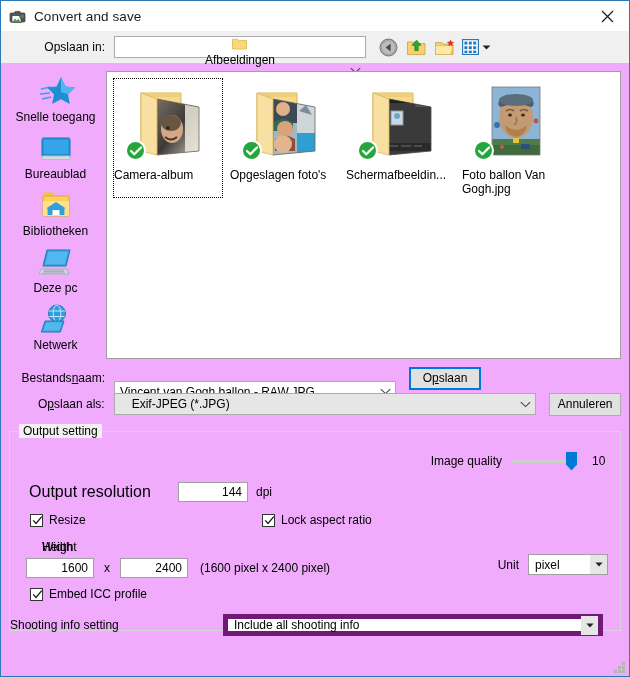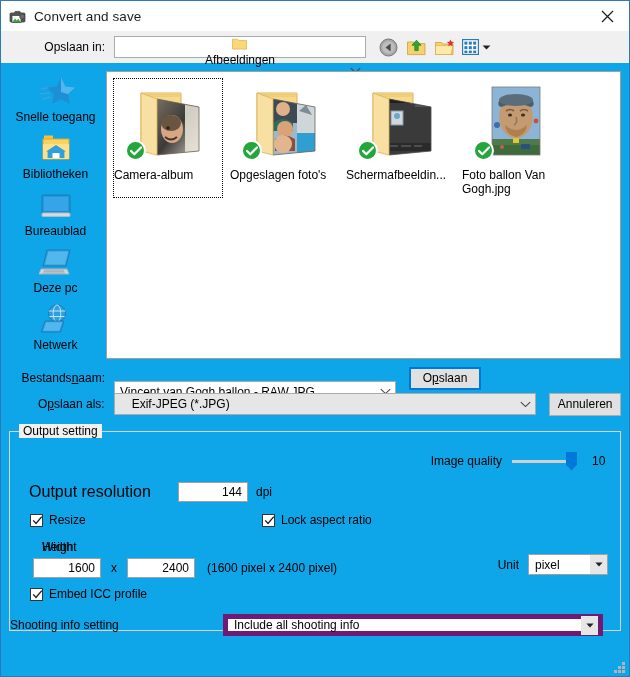--- a/index.html
+++ b/index.html
@@ -4,21 +4,21 @@
 <style>
   html,body{margin:0;padding:0;}
   body{
     width:630px;height:677px;overflow:hidden;
     font-family:"Liberation Sans", sans-serif;
     font-size:12px;color:#000;background:#f0f0f0;
   }
   .window{
     position:absolute;left:0;top:0;width:630px;height:677px;
     box-sizing:border-box;
-    border:1px solid #2a7ab9;background:#0ea5e9;
+    border:1px solid #2a7ab9;background:#f0abfc;
   }
   
   .titlebar{
     height:30px;display:flex;align-items:center;
     background:#ffffff;padding-left:8px;position:relative;
   }
   .app-icon{width:18px;height:18px;position:relative;flex:0 0 auto;margin-right:7px;}
   .title-text{font-size:13.5px;color:#1b1b1b;letter-spacing:.1px;}
   .close-btn{
     position:absolute;right:0;top:0;width:44px;height:30px;
@@ -120,21 +120,21 @@
   .dpi{margin-left:8px;font-size:12px;}
   .cbrow{display:flex;align-items:center;position:absolute;}
   .cb{
     width:13px;height:13px;border:1px solid #333;background:#fff;
     box-sizing:border-box;position:relative;flex:0 0 auto;margin-right:6px;cursor:default;
   }
   .cb svg{position:absolute;left:1px;top:0px;}
   .cbtext{font-size:12px;}
   .wh-head{position:absolute;top:108px;left:32px;width:100%;font-size:12px;}
   .wh-head span{position:absolute;}
-  .wh-row{position:absolute;top:126px;left:23px;display:flex;align-items:center;}
+  .wh-row{position:absolute;top:126px;left:16px;display:flex;align-items:center;}
   .wh-box{width:68px;}
   .xsep{margin:0 10px;font-size:12px;}
   .pxnote{margin-left:12px;font-size:12px;}
   .unit-wrap{position:absolute;right:12px;top:122px;display:flex;align-items:center;}
   .unit-label{font-size:12px;margin-right:9px;}
   .unit-combo{
     width:80px;height:21px;border:1px solid #a0a0a0;background:#fff;
     display:flex;align-items:center;box-sizing:border-box;font-size:12px;
   }
   .unit-combo .val{padding-left:6px;}
@@ -239,38 +239,38 @@
             <path d="M4 14 L14 12 M3 19 L13 18 M5 24 L14 22" stroke="#3fa0e0" stroke-width="1.6" fill="none"></path>
             <path d="M24 2 L28.4 11.4 L38 12.6 L31 19.3 L32.8 29 L24 24.3 L15.2 29 L17 19.3 L10 12.6 L19.6 11.4 z" fill="#1e8fd5"></path>
             <path d="M24 2 L28.4 11.4 L38 12.6 L31 19.3 L24 17 z" fill="#52b6ee"></path>
           </svg>
         </span>
         <span class="plabel">Snelle toegang</span>
       </div>
       <div class="place">
         <span class="picon">
           <svg width="38" height="34" viewBox="0 0 38 34">
+            <rect x="5" y="6" width="28" height="19" rx="1.5" fill="#1e8fd5" stroke="#1b7cb8"></rect>
+            <rect x="6.5" y="7.5" width="25" height="14.5" fill="#35a4e8"></rect>
+            <rect x="5" y="24" width="28" height="3.4" rx="1" fill="#d8dde2" stroke="#b3bcc4"></rect>
+          </svg>
+        </span>
+        <span class="plabel">Bureaublad</span>
+      </div>
+      <div class="place">
+        <span class="picon">
+          <svg width="38" height="34" viewBox="0 0 38 34">
             <rect x="7" y="3.5" width="9" height="3.6" fill="#f3c13f"></rect>
             <path d="M6 7h26v20H6z" fill="#fbd15f" stroke="#dda82f"></path>
             <path d="M6 12h26v15H6z" fill="#ffe089"></path>
             <path d="M19 13 L29 19.5 H27.4 V26 H10.6 v-6.5 H9 z" fill="#2fa0de"></path>
             <rect x="15.5" y="21" width="7" height="5" fill="#fff"></rect>
           </svg>
         </span>
         <span class="plabel">Bibliotheken</span>
-      </div>
-      <div class="place">
-        <span class="picon">
-          <svg width="38" height="34" viewBox="0 0 38 34">
-            <rect x="5" y="6" width="28" height="19" rx="1.5" fill="#1e8fd5" stroke="#1b7cb8"></rect>
-            <rect x="6.5" y="7.5" width="25" height="14.5" fill="#35a4e8"></rect>
-            <rect x="5" y="24" width="28" height="3.4" rx="1" fill="#d8dde2" stroke="#b3bcc4"></rect>
-          </svg>
-        </span>
-        <span class="plabel">Bureaublad</span>
       </div>
       <div class="place">
         <span class="picon">
           <svg width="38" height="34" viewBox="0 0 38 34">
             <path d="M10 4 L33 4 L29 20 L6 20 z" fill="#2f9fdd" stroke="#1d7cb5"></path>
             <path d="M11.4 5.4 L31.2 5.4 L27.8 18.4 L8 18.4 z" fill="#51b7ee"></path>
             <path d="M4 23 L30 23 L32 28 L2 28 z" fill="#cfd7de" stroke="#a9b3bc"></path>
             <path d="M7 24.2 h20 M6.4 25.6 h21 M5.8 27 h22" stroke="#9aa5ae" stroke-width=".8"></path>
           </svg>
         </span>

